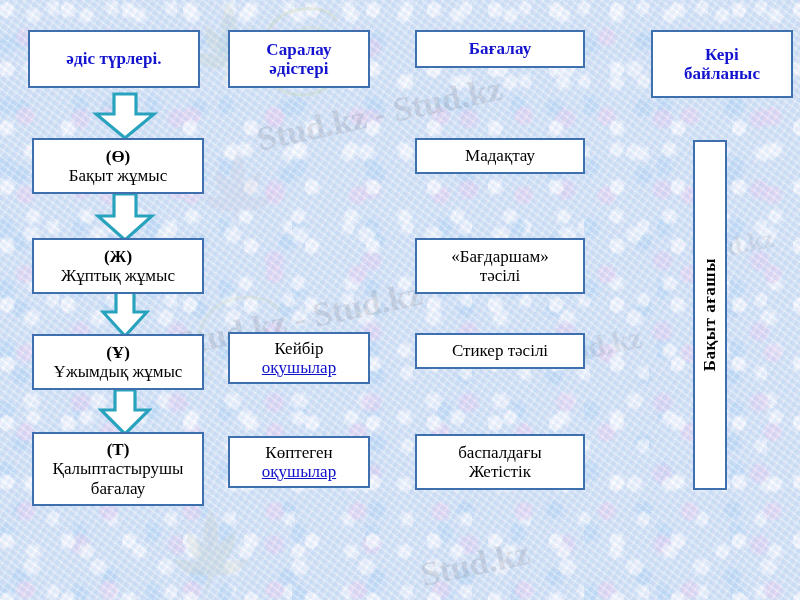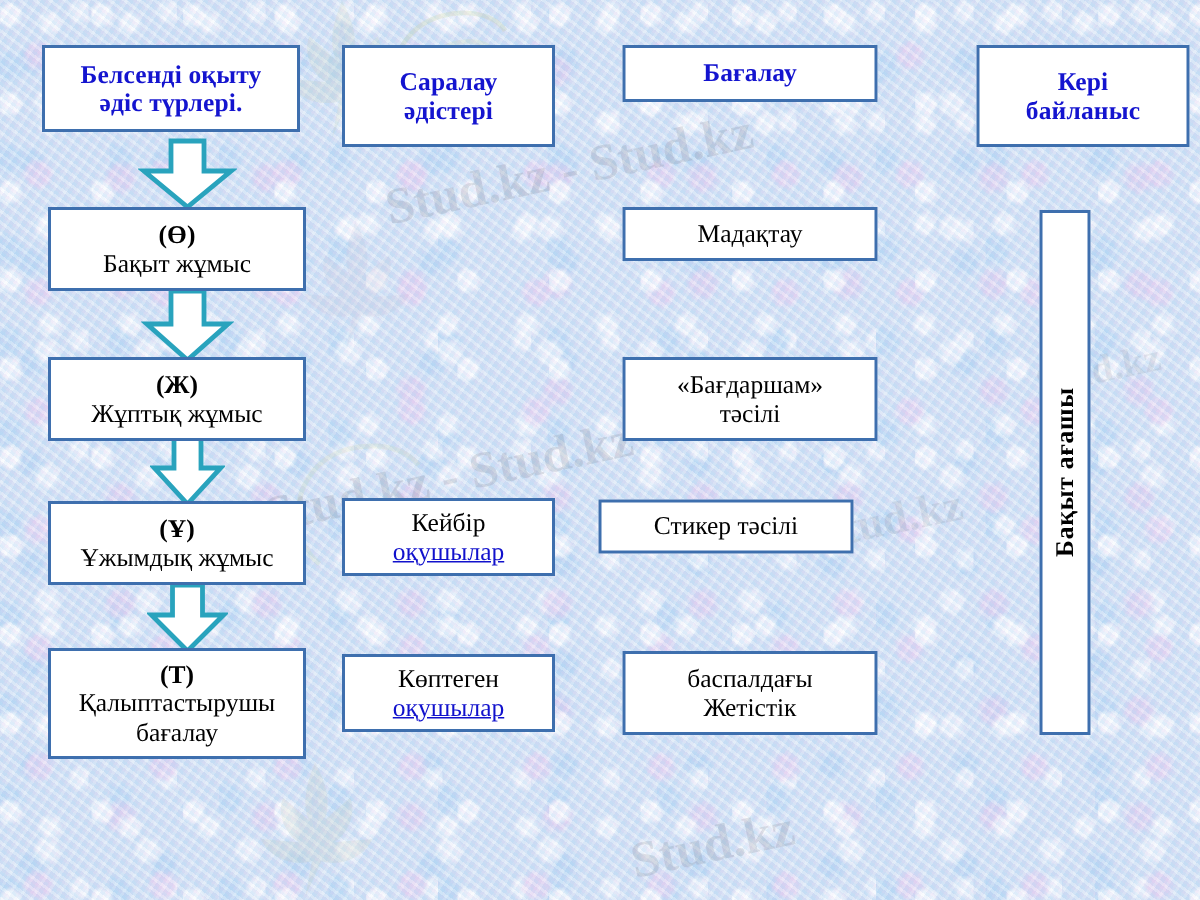--- a/index.html
+++ b/index.html
@@ -161,25 +161,24 @@
   </svg>
   <svg class="bird" id="swirl-mid" viewBox="0 0 100 100">
     <path d="M90 20 C80 6 50 4 32 18 C12 34 12 66 30 80" fill="none" stroke="#cbd6a6" stroke-width="3" opacity=".8"></path>
   </svg>
   <svg class="bird" id="bird-bot" viewBox="0 0 100 100">
     <path d="M50 8 C44 22 42 34 46 44 L30 30 C26 38 30 52 40 58 L16 56 C20 66 34 74 48 70 L44 92 L54 70 C68 74 82 66 86 56 L62 58 C72 52 76 38 72 30 L56 44 C60 34 58 22 50 8 Z" fill="#b9c4a6" opacity=".50"></path>
     <path d="M50 20 C47 32 47 42 50 52 C53 42 53 32 50 20 Z" fill="#a6b9d9" opacity=".5"></path>
   </svg>
 
   <div class="box header-box" id="hdr-1" style="left:28px;  top:30px;  width:172px; height:58px;">
-    <span class="ln">Белсенді оқыту</span>
     <span class="ln">әдіс түрлері.</span>
   </div>
 
-  <div class="box header-box" id="hdr-2" style="left:228px; top:30px; width:142px; height:68px;">
+  <div class="box header-box" id="hdr-2" style="left:228px; top:30px; width:142px; height:58px;">
     <span class="ln">Саралау</span>
     <span class="ln">әдістері</span>
   </div>
 
   <div class="box header-box" id="hdr-3" style="left:415px; top:30px; width:170px; height:38px;">
     <span class="ln">Бағалау</span>
   </div>
 
   <div class="box header-box" id="hdr-4" style="left:633px; top:30px; width:142px; height:68px;margin-left:18px;">
     <span class="ln">Кері</span>
@@ -244,21 +243,21 @@
 
   <div class="box node-box" id="n3-1" style="left:415px; top:138px; width:170px; height:36px;">
     <span class="ln">Мадақтау</span>
   </div>
 
   <div class="box node-box" id="n3-2" style="left:415px; top:238px; width:170px; height:56px;">
     <span class="ln">«Бағдаршам»</span>
     <span class="ln">тәсілі</span>
   </div>
 
-  <div class="box node-box" id="n3-3" style="left:399px; top:333px; width:170px; height:36px;">
+  <div class="box node-box" id="n3-3" style="left:415px; top:333px; width:170px; height:36px;">
     <span class="ln">Стикер тәсілі</span>
   </div>
 
   <div class="box node-box" id="n3-4" style="left:415px; top:434px; width:170px; height:56px;">
     <span class="ln">баспалдағы</span>
     <span class="ln">Жетістік</span>
   </div>
 
   <div class="box" id="box-bakyt" style="left:693px; top:140px; width:34px; height:350px;">
     <span class="vtext">Бақыт ағашы</span>

